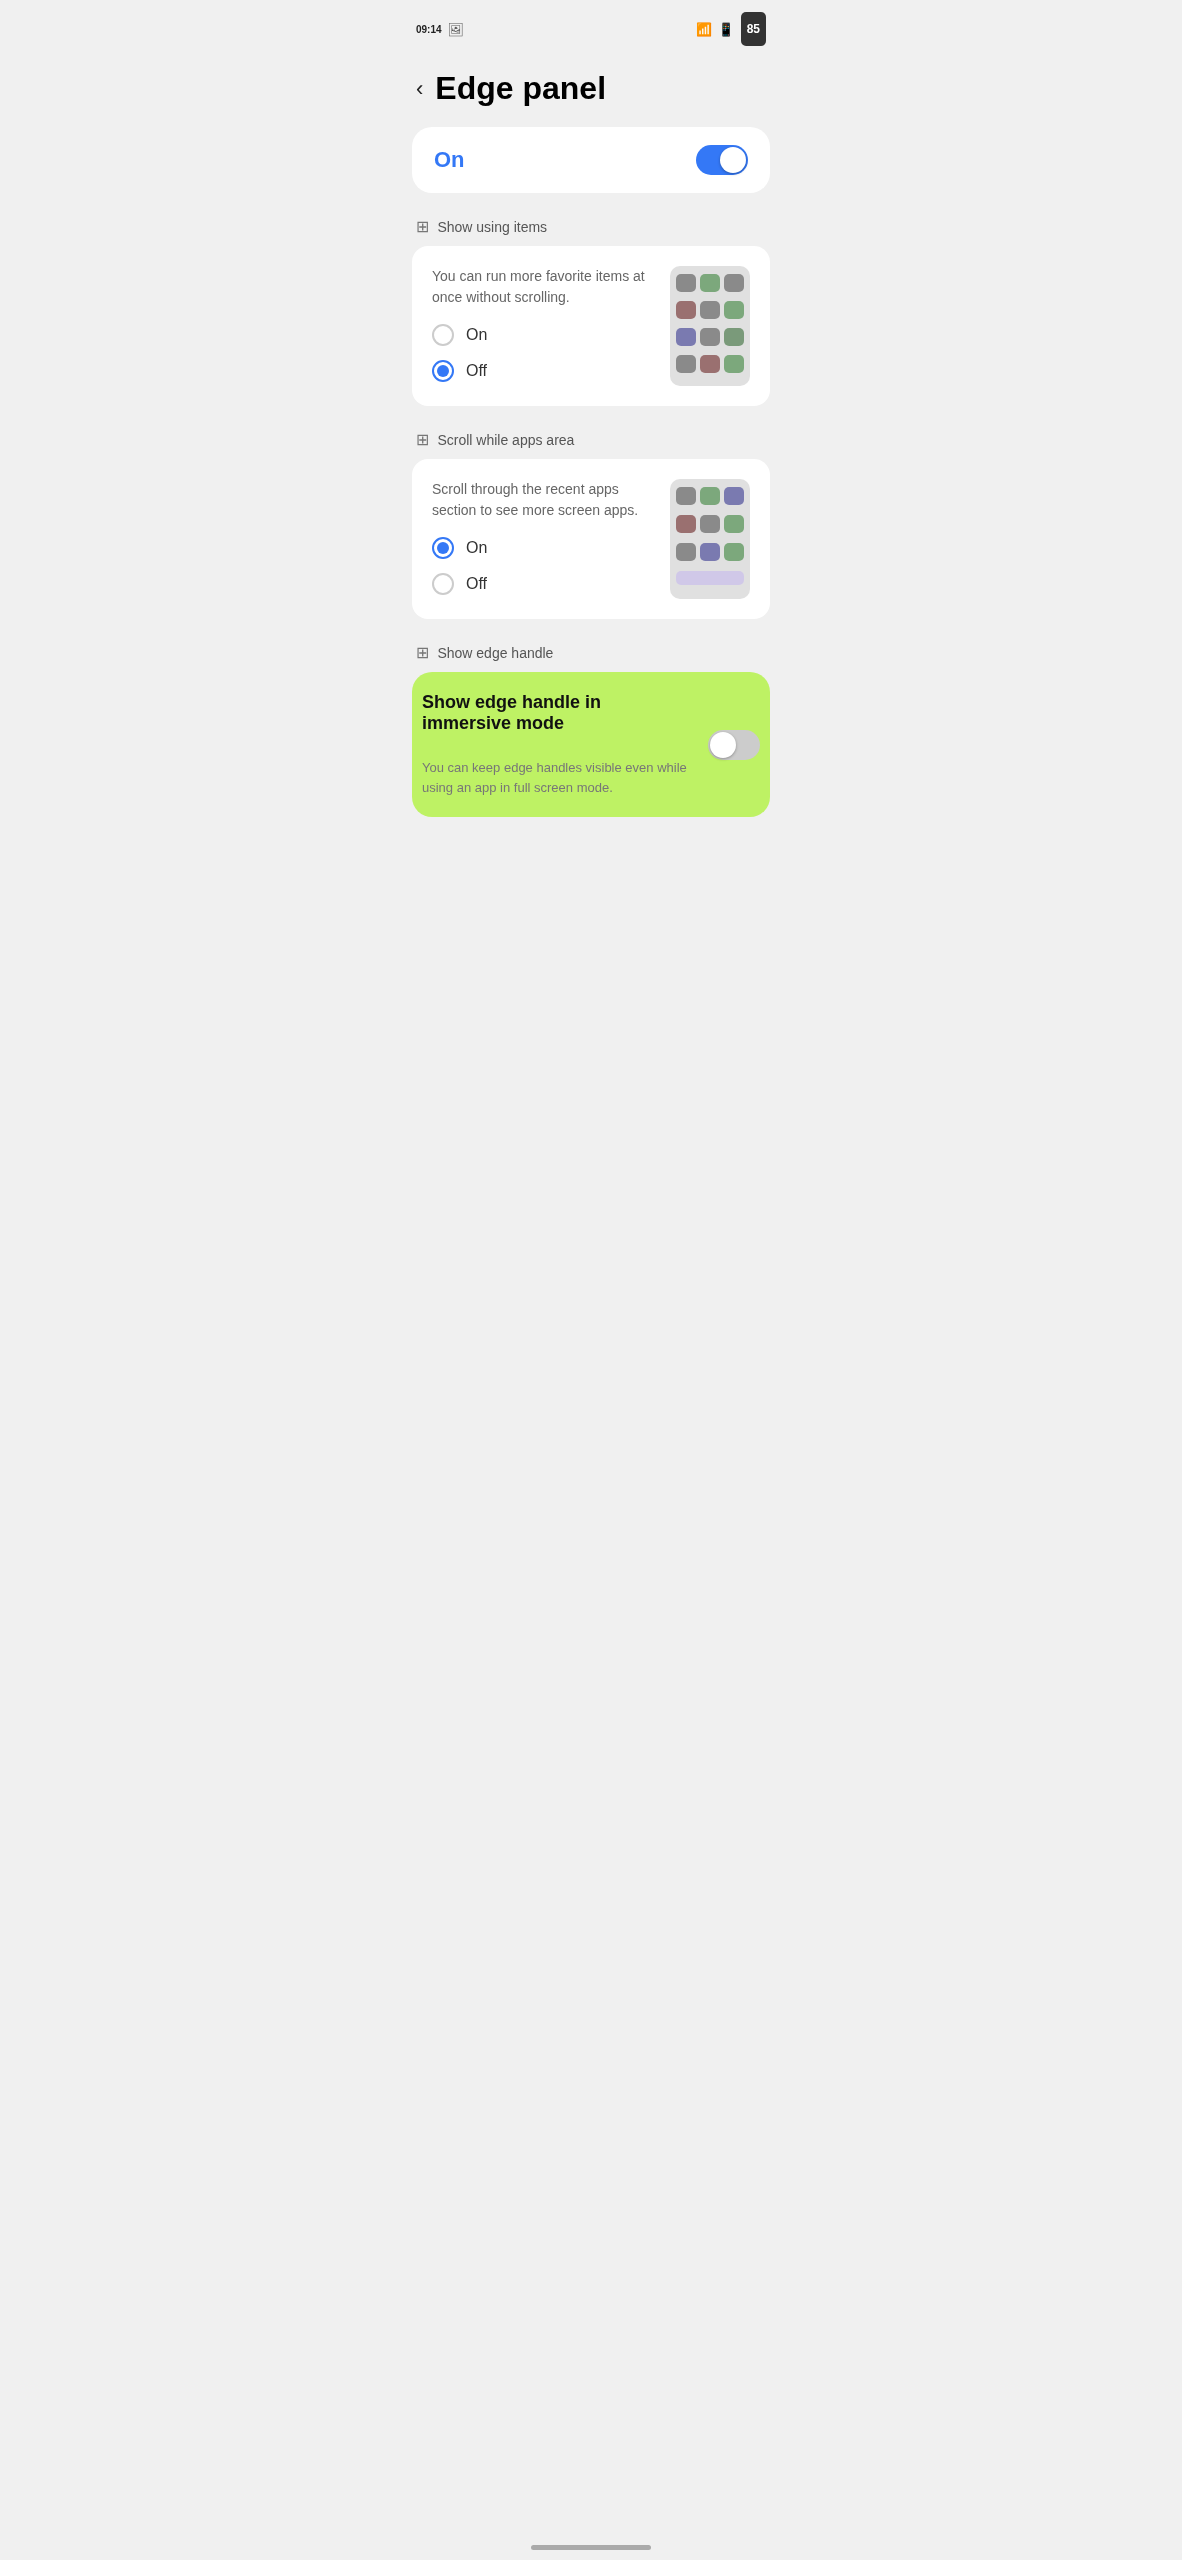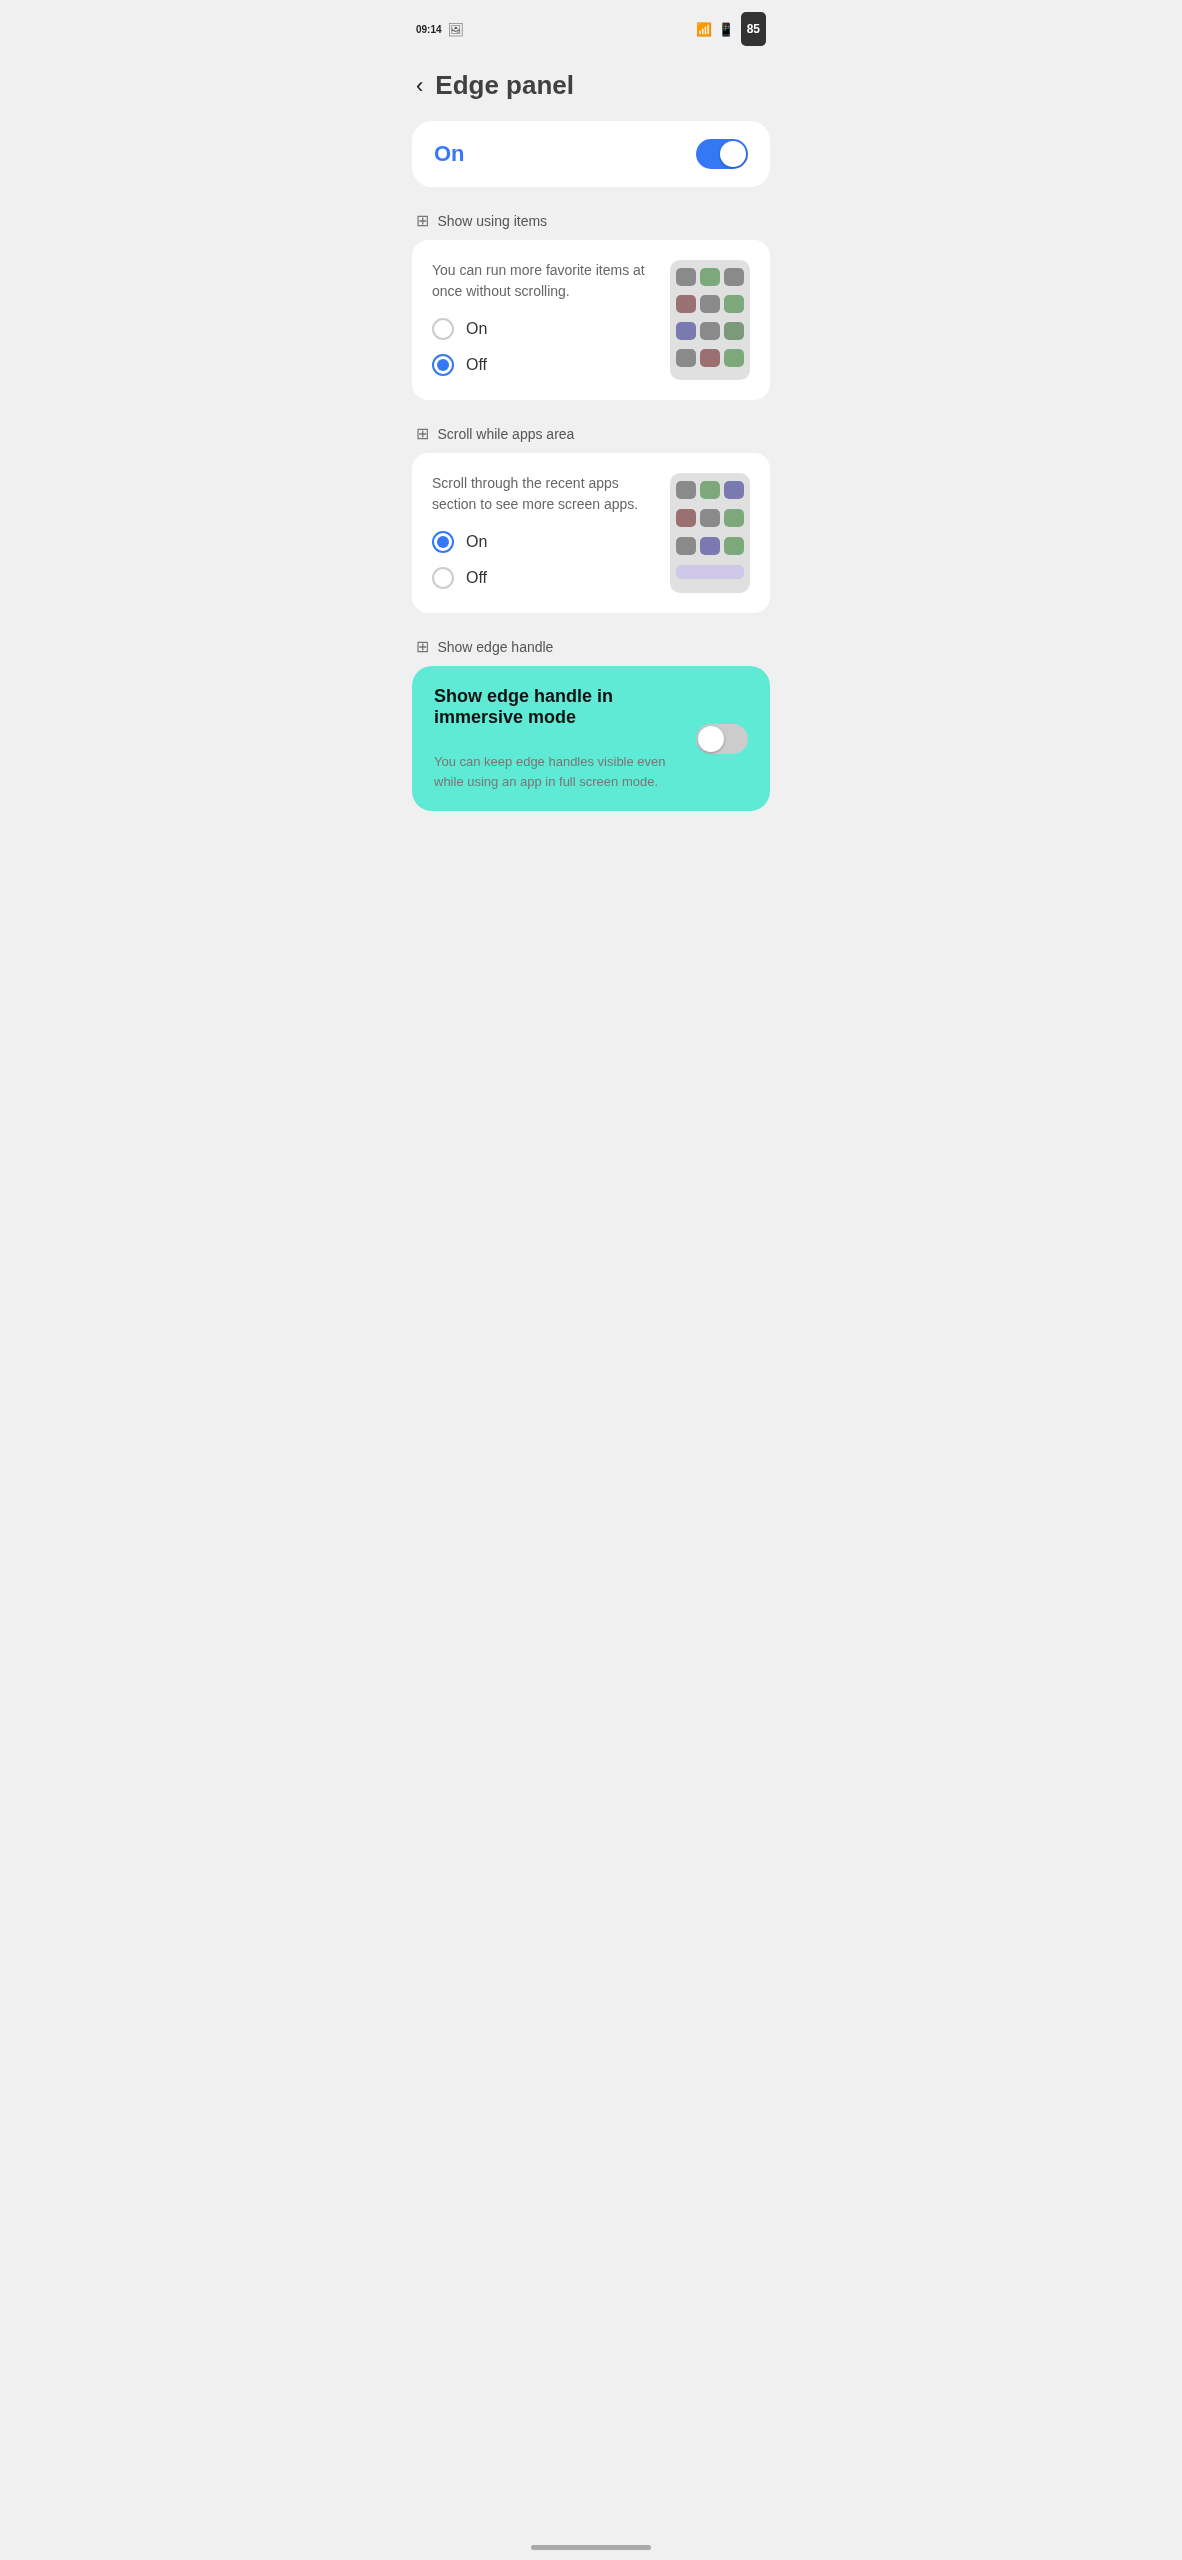--- a/index.html
+++ b/index.html
@@ -53,23 +53,23 @@
       background: #f0f0f0;
     }
     .back-btn {
       font-size: 22px;
       color: #222;
       margin-right: 12px;
       cursor: pointer;
       font-weight: 400;
     }
     .header-title {
-      font-size: 26px;
+      font-size: 32px;
       font-weight: 700;
-      color: #404040;
+      color: #000000;
     }
 
     
     .main-toggle-row {
       margin: 0 16px 24px;
       background: #fff;
       border-radius: 20px;
       padding: 18px 22px;
       display: flex;
       align-items: center;
@@ -220,23 +220,23 @@
     .grid2-scroll {
       background: #d0c8e8;
       border-radius: 5px;
       height: 14px;
       grid-column: span 3;
     }
 
     
     .immersive-card {
       margin: 0 16px 24px;
-      background: #5eead4;
+      background: #bef264;
       border-radius: 20px;
-      padding: 20px 22px;
+      padding: 20px 10px;
       display: flex;
       align-items: center;
       justify-content: space-between;
     }
     .immersive-text {
       flex: 1;
       margin-right: 16px;
     }
     .immersive-title {
       font-size: 18px;

